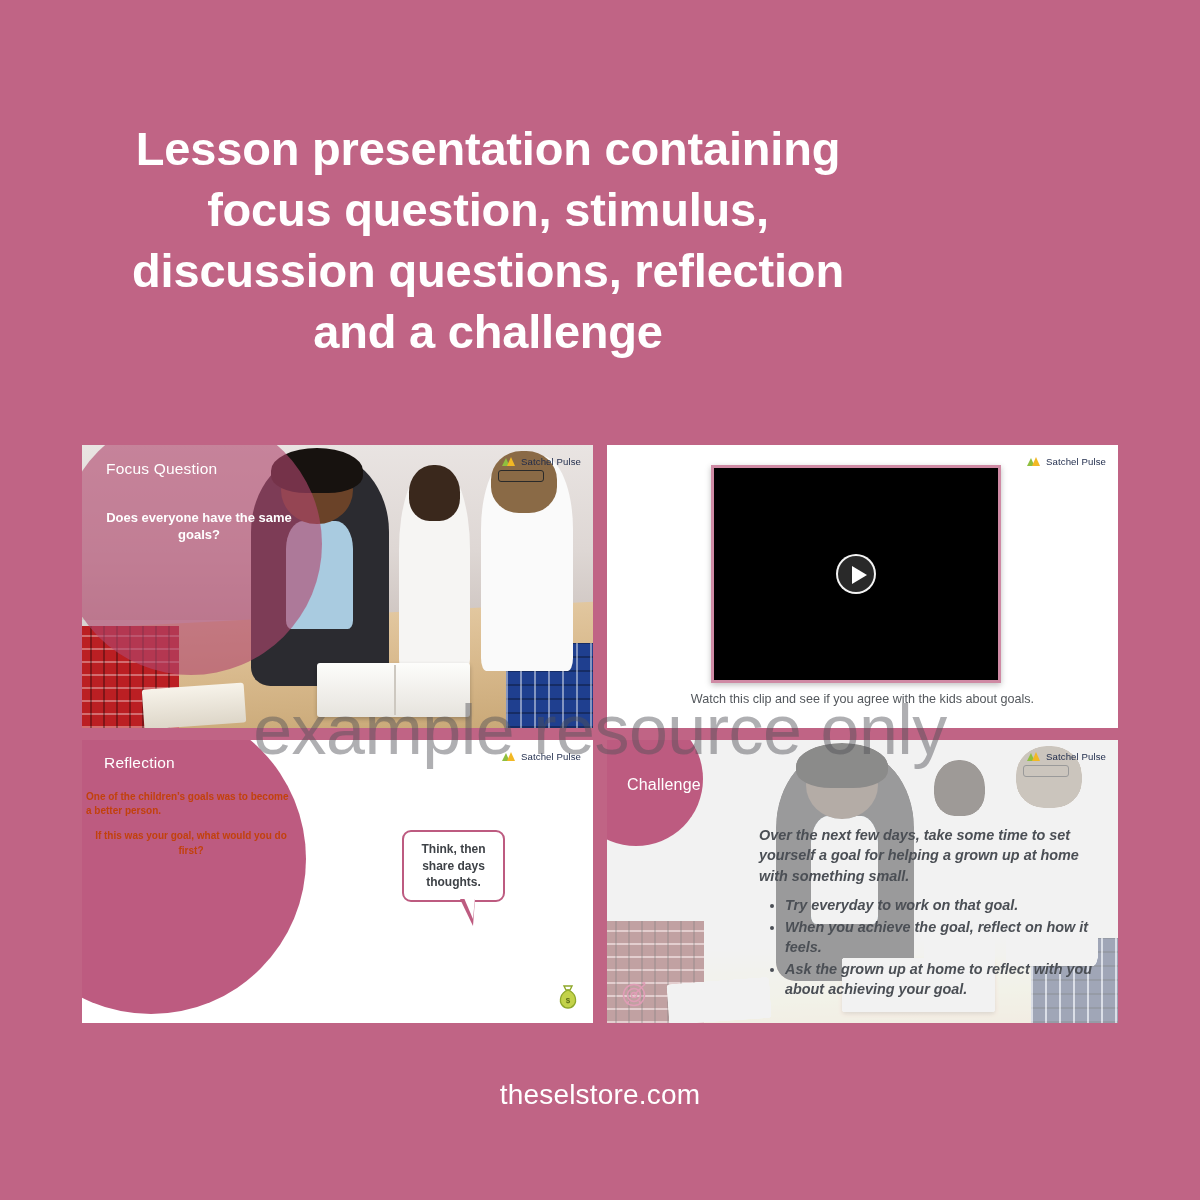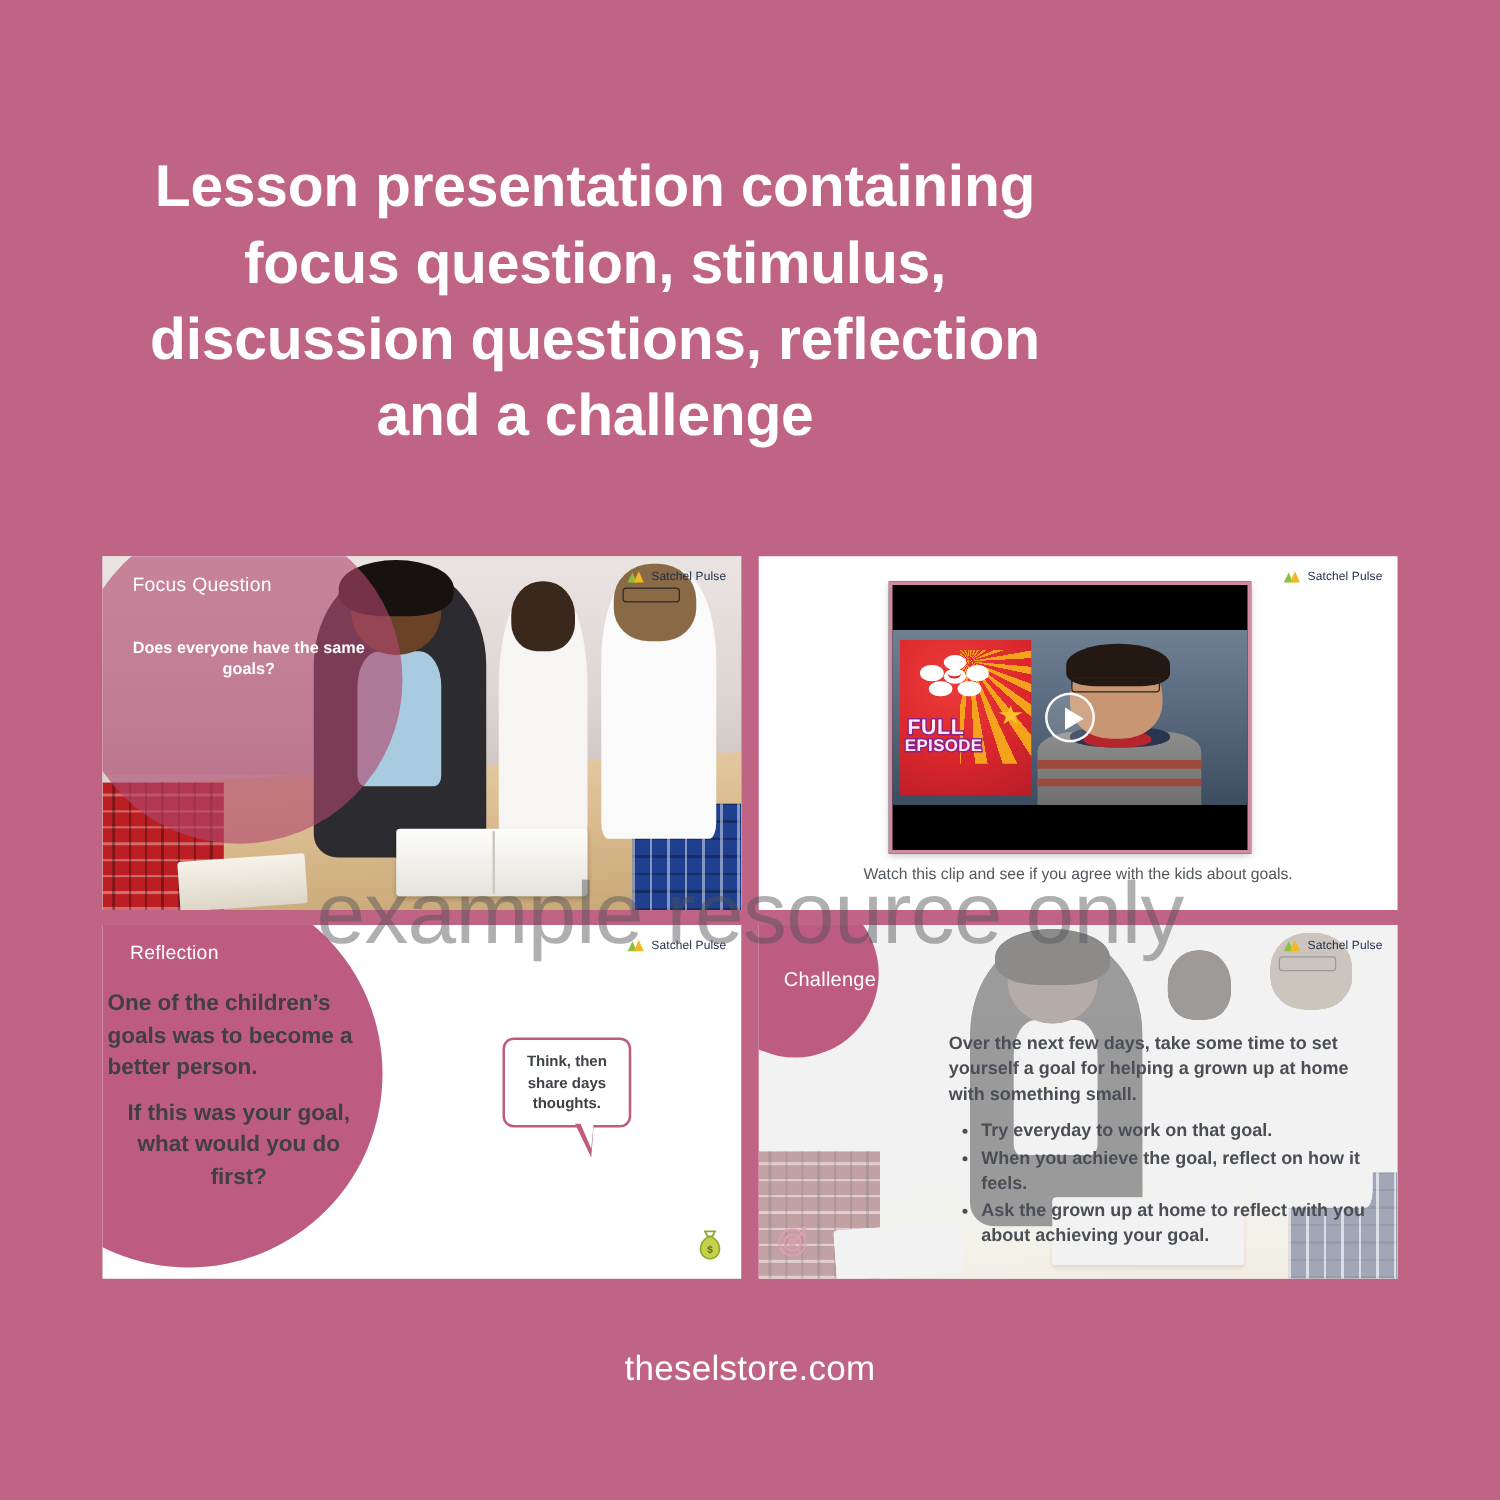--- a/index.html
+++ b/index.html
@@ -6,21 +6,21 @@
   html, body {
     width: 1200px; height: 1200px;
     font-family: "Liberation Sans", sans-serif;
     overflow: hidden;
   }
   body { background: #c06485; position: relative; }
 
   
   .headline {
     position: absolute;
-    left: 0; top: 118px;
+    left: 12px; top: 118px;
     width: 952px;
     text-align: center;
     color: #ffffff;
     font-size: 47px;
     font-weight: 600;
     line-height: 1.30;
     letter-spacing: -0.2px;
     padding: 0 104px;
   }
 
@@ -131,22 +131,22 @@
     text-align: center;
     color: #ffffff;
     font-size: 13px;
     font-weight: 700;
     line-height: 1.30;
   }
 
   .s3-body {
     position: absolute;
     left: 4px; top: 50px; width: 210px;
-    color: #404040;
-    font-size: 18px;
+    color: #c2410c;
+    font-size: 10px;
     font-weight: 700;
     line-height: 1.42;
   }
   .s3-body p { text-align: center; }
   .s3-body p.first { text-align: left; }
   .s3-body p + p { margin-top: 11px; }
 
   
   .bubble {
     position: absolute;
@@ -262,20 +262,21 @@
   }
 
   
   .s4-body {
     position: absolute;
     left: 152px; top: 85px; width: 350px;
     color: #4b4f55;
     font-size: 14.4px;
     font-weight: 700;
     line-height: 1.42;
+    font-style: italic;
   }
   .s4-list { margin: 9px 0 0 26px; }
   .s4-list li { margin-bottom: 1px; }
 
   
   .logo {
     position: absolute; right: 12px; top: 11px;
     display: flex; align-items: center; gap: 5px;
   }
   .logo-text {
@@ -344,45 +345,20 @@
       <svg width="15" height="11" viewBox="0 0 15 11">
         <path d="M1 10 L5 2 L8.5 10 Z" fill="#8fbf3f"></path>
         <path d="M6 10 L10 1 L14 10 Z" fill="#f2b824"></path>
       </svg>
       <span class="logo-text">Satchel Pulse</span>
     </div>
   </div>
 
   <div class="slide r1 c2">
     <div class="video-frame">
-      <div class="video-inner">
-        <div class="vid-boy-body"></div>
-        <div class="vid-boy-stripe"></div>
-        <div class="vid-boy-stripe2"></div>
-        <div class="vid-boy-collar"></div>
-        <div class="vid-boy-red"></div>
-        <div class="vid-boy-head"></div>
-        <div class="vid-boy-hair"></div>
-        <div class="vid-glasses"></div>
-        <div class="vid-badge">
-          <div class="ray"></div>
-          <div class="star1"></div>
-          <div class="gem">
-              <i></i>
-              <i></i>
-              <i></i>
-              <i></i>
-              <i></i>
-              <i></i>
-              <u></u>
-            </div>
-          <div class="l1">FULL</div>
-          <div class="l2">EPISODE</div>
-        </div>
-      </div>
       <div class="play-btn"></div>
     </div>
     <div class="video-caption">Watch this clip and see if you agree with the kids about goals.</div>
     <div class="logo">
       <svg width="15" height="11" viewBox="0 0 15 11">
         <path d="M1 10 L5 2 L8.5 10 Z" fill="#8fbf3f"></path>
         <path d="M6 10 L10 1 L14 10 Z" fill="#f2b824"></path>
       </svg>
       <span class="logo-text">Satchel Pulse</span>
     </div>

